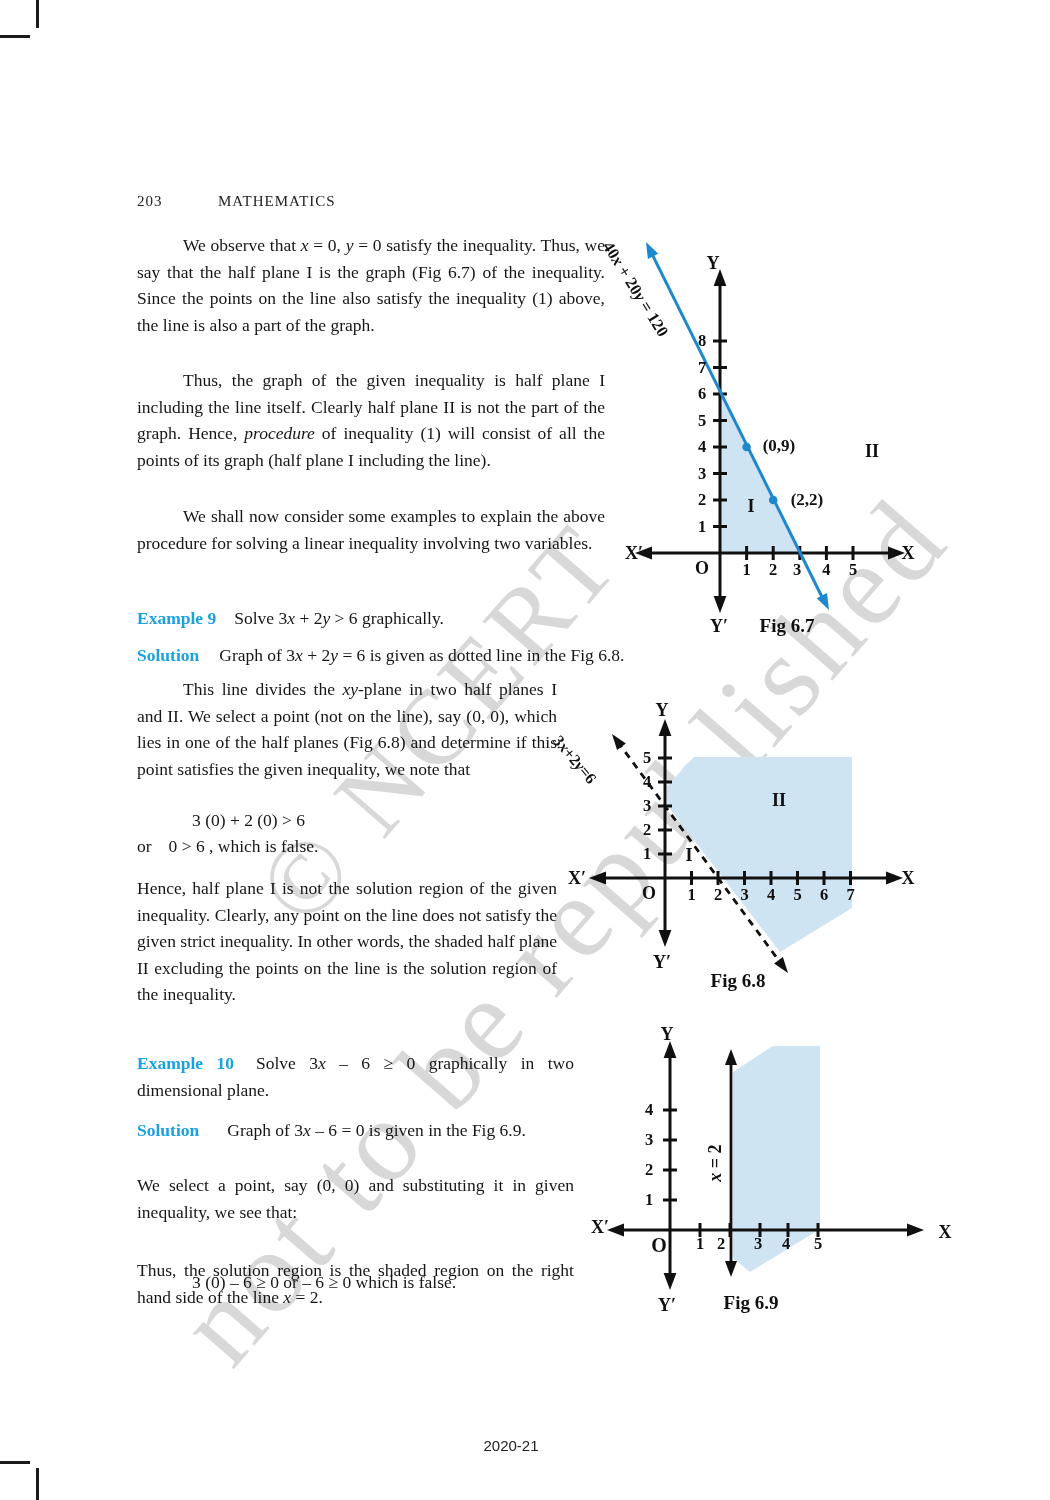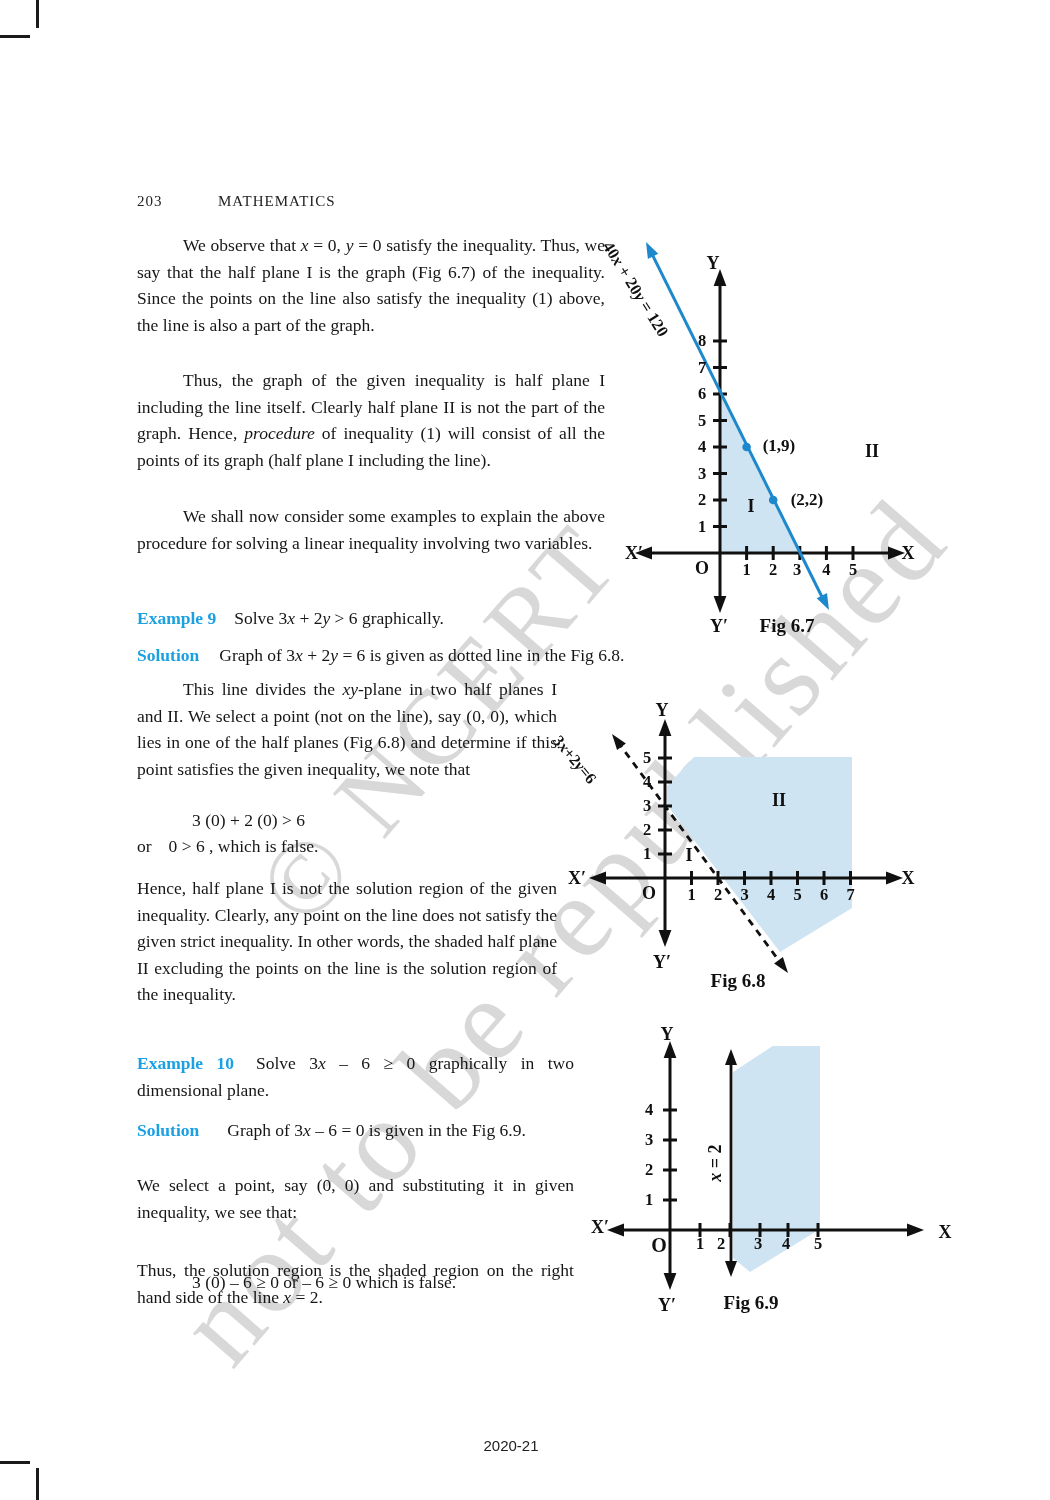--- a/index.html
+++ b/index.html
@@ -129,21 +129,21 @@
       <span class="fl tick" style="left:117px;top:243.5px">3</span>
       <span class="fl tick" style="left:117px;top:270px">2</span>
       <span class="fl tick" style="left:117px;top:296.5px">1</span>
       <span class="fl tick" style="left:161.6px;top:340px">1</span>
       <span class="fl tick" style="left:188.2px;top:340px">2</span>
       <span class="fl tick" style="left:212px;top:340px">3</span>
       <span class="fl tick" style="left:241.4px;top:340px">4</span>
       <span class="fl tick" style="left:268px;top:340px">5</span>
       <span class="fl regl" style="left:166px;top:276px">I</span>
       <span class="fl regl" style="left:287px;top:221px">II</span>
-      <span class="fl ptl" style="left:194px;top:216px">(1,9)</span>
+      <span class="fl ptl" style="left:194px;top:216px">(0,9)</span>
       <span class="fl ptl" style="left:222px;top:270px">(2,2)</span>
       <div class="rot" style="left:30px;top:8px;transform:rotate(58deg);font-size:16.5px">40<i>x</i> + 20<i>y</i> = 120</div>
       <span class="fl cap" style="left:202px;top:396px">Fig 6.7</span>
     </div>
 
     <div class="fig" style="left:555px;top:700px;width:380px;height:300px">
       <svg width="380" height="300" viewBox="555 700 380 300">
         <polygon points="667,805 667,786 694,757 852,757 852,908 780,952" fill="#cfe4f2"></polygon>
 
         <line x1="595" y1="878" x2="896" y2="878" stroke="#101010" stroke-width="3"></line>

